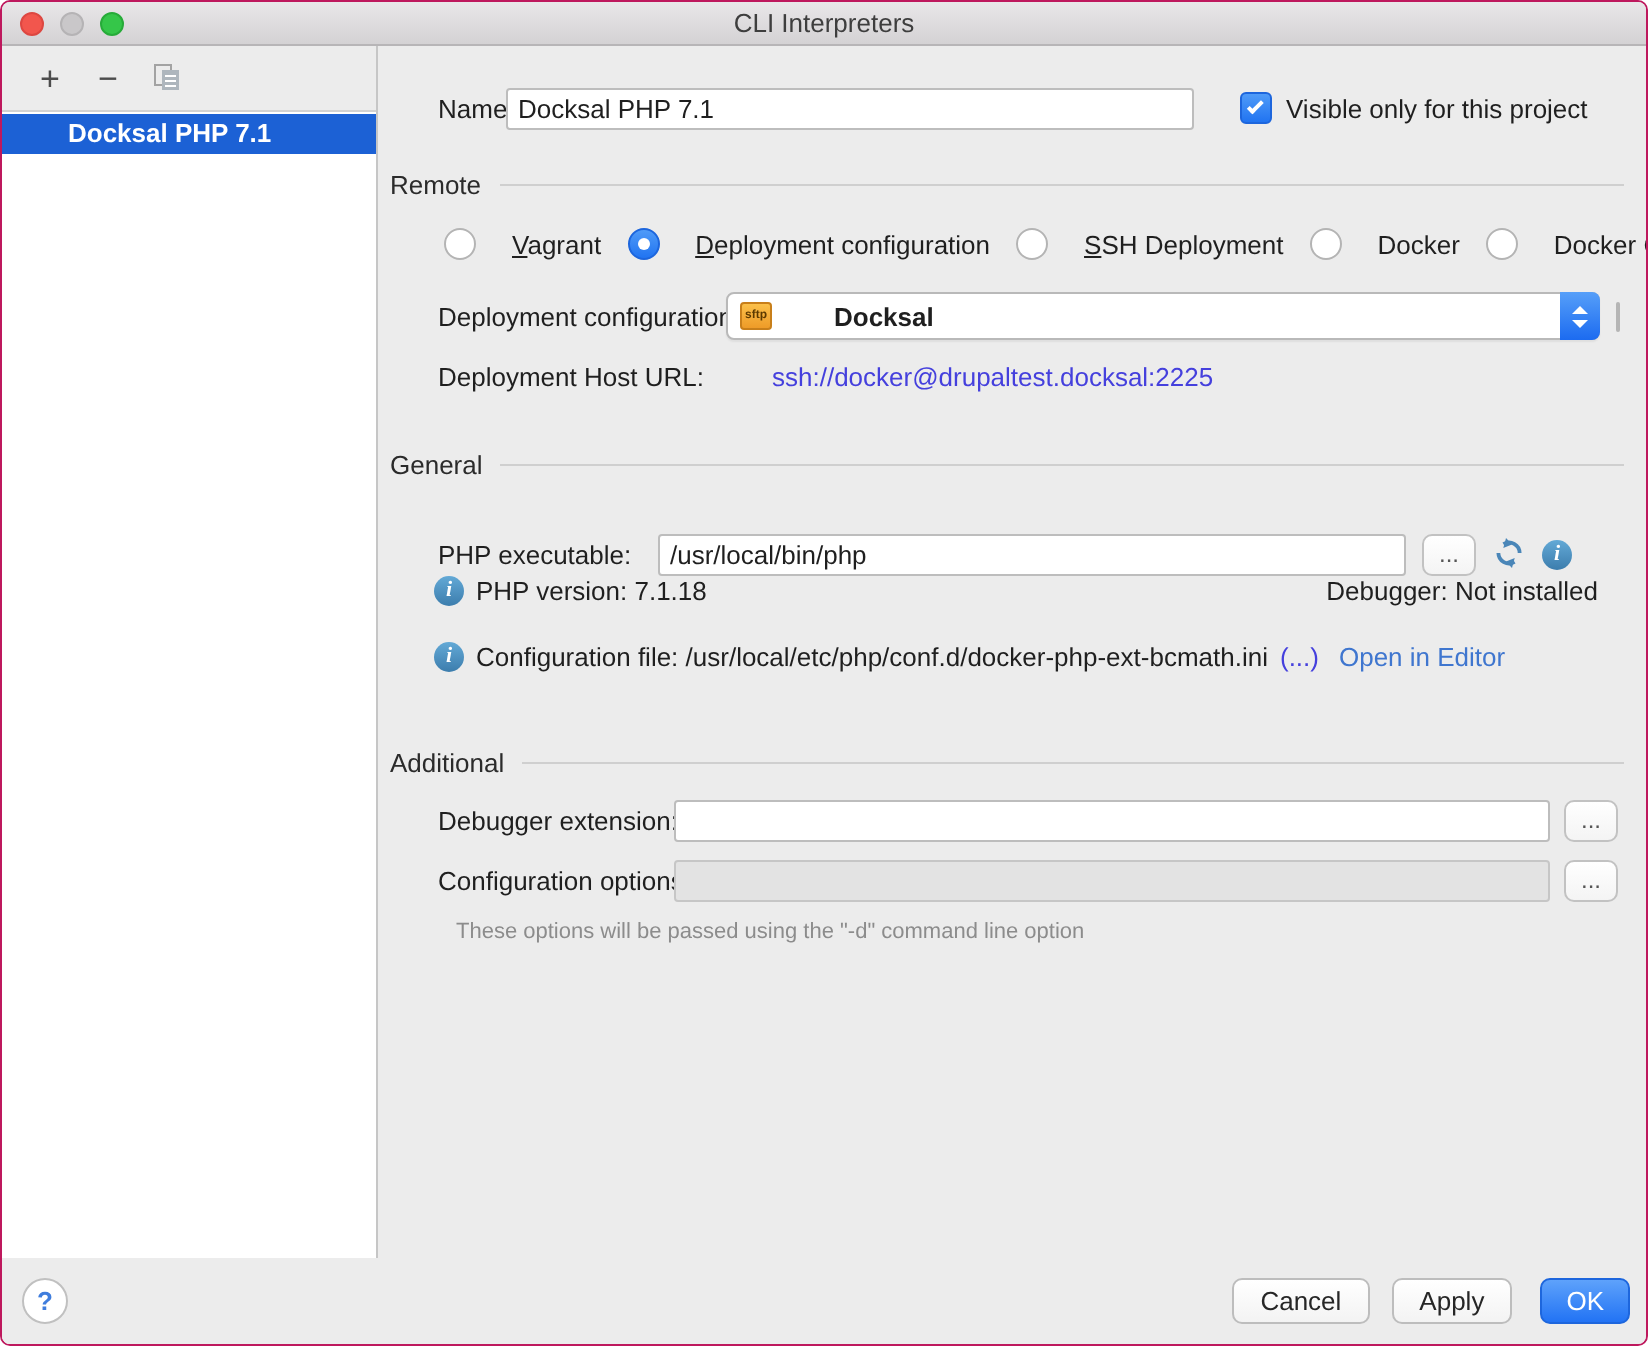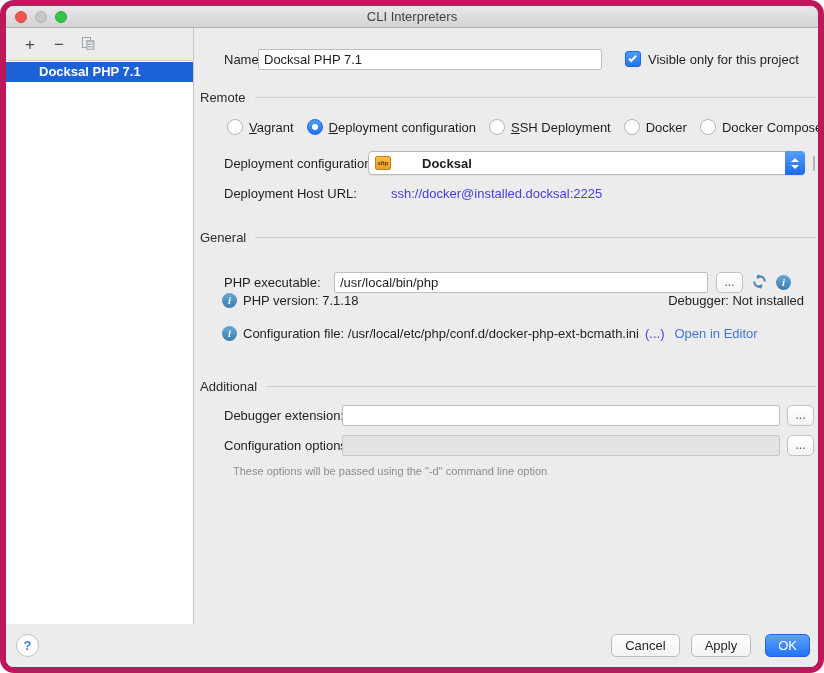--- a/index.html
+++ b/index.html
@@ -1,20 +1,20 @@
 <!DOCTYPE html>
 <html><head>
 <meta charset="utf-8">
 <style>
   * { box-sizing: border-box; margin: 0; padding: 0; }
   html, body { width: 824px; height: 673px; overflow: hidden; background: #fff; }
   body { font-family: "Liberation Sans", sans-serif; font-size: 13px; color: #1f1f1f; }
 
   .window { position: relative; width: 824px; height: 673px; background: #ececec;
-            border: 6px solid #be185d; border-radius: 14px; overflow: hidden; }
+            border: 1px solid #be185d; border-radius: 5px; overflow: hidden; }
 
   
   .titlebar { position: relative; height: 22px;
               background: linear-gradient(#e9e7e9, #d4d2d4);
               border-bottom: 1px solid #b7b5b7; }
   .lights { position: absolute; left: 9px; top: 5px; display: flex; gap: 8px; }
   .light { width: 12px; height: 12px; border-radius: 50%; display: inline-block; cursor: default; }
   .light.red   { background: #f2564d; border: 1px solid #dd4741; }
   .light.gray  { background: #c9c7c9; border: 1px solid #b5b3b5; }
   .light.green { background: #35c649; border: 1px solid #27ab39; }
@@ -50,21 +50,21 @@
   
   .cb-wrap { display: flex; align-items: center; gap: 7px; cursor: default; }
   .checkbox { width: 16px; height: 16px; border-radius: 3px;
               background: linear-gradient(#4f9bf8, #2174f1); border: 1px solid #1d66dd;
               display: flex; align-items: center; justify-content: center; }
   .checkmark { width: 8px; height: 4px; border-left: 2px solid #fff; border-bottom: 2px solid #fff;
                transform: rotate(-45deg) translate(0.5px, -1px); }
 
   
   .radio-row { white-space: nowrap; overflow: hidden; }
-  .radio-item { display: inline-flex; align-items: center; gap: 6px; margin-right: 13px; cursor: default; }
+  .radio-item { display: inline-flex; align-items: center; gap: 18px; margin-right: 13px; cursor: default; }
   .radio { width: 16px; height: 16px; border-radius: 50%; background: #fff; border: 1px solid #b4b4b4;
            display: flex; align-items: center; justify-content: center; flex: none; }
   .radio-item.selected .radio { background: linear-gradient(#4f9bf8, #2174f1); border-color: #1d66dd; }
   .radio-dot { width: 6px; height: 6px; border-radius: 50%; background: #fff; display: none; }
   .radio-item.selected .radio-dot { display: block; }
   .mn { text-decoration: underline; }
 
   
   .combo { height: 24px; background: #fff; border: 1px solid #b9b9b9; border-radius: 4px;
            display: flex; align-items: center; position: relative; cursor: default;
@@ -197,21 +197,21 @@
           <span class="combo-stepper">
             <span class="tri-up"></span>
               <span class="tri-down"></span>
           </span>
         </div>
         <span class="combo-edge" style="position:absolute; left:618px;"></span>
       </div>
 
       <div class="row" style="top:157px; height:16px;">
         <span class="label" style="margin-left:29px;">Deployment Host URL:</span>
-        <span class="link-indigo" style="position:absolute; left:196px;">ssh://docker@installed.docksal:2225</span>
+        <span class="link-indigo" style="position:absolute; left:196px;">ssh://docker@drupaltest.docksal:2225</span>
       </div>
 
       <div class="section-sep" style="top:200px;">
         <span class="sec-label">General</span>
         <span class="sec-line"></span>
       </div>
 
       <div class="row" style="top:243px; height:22px;">
         <span class="label" style="margin-left:29px;">PHP executable:</span>
         <input class="txt" style="position: absolute; left: 139px; width: 374px;" type="text" value="/usr/local/bin/php">

